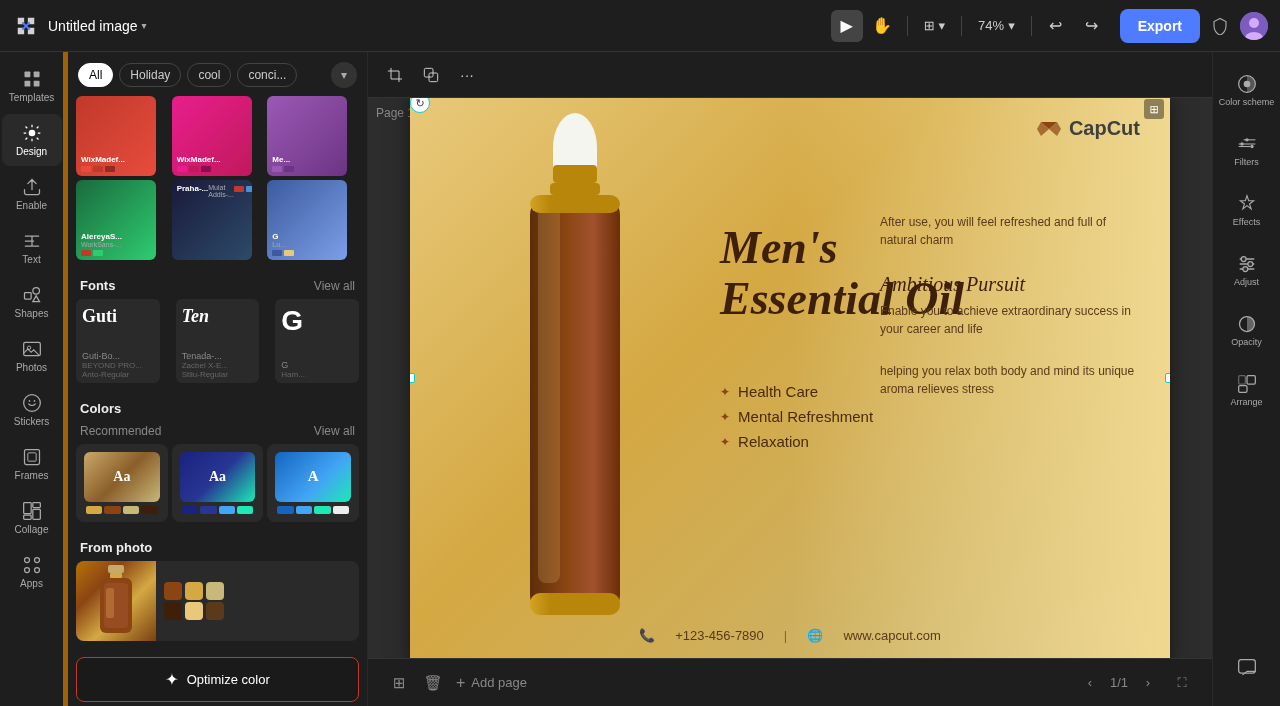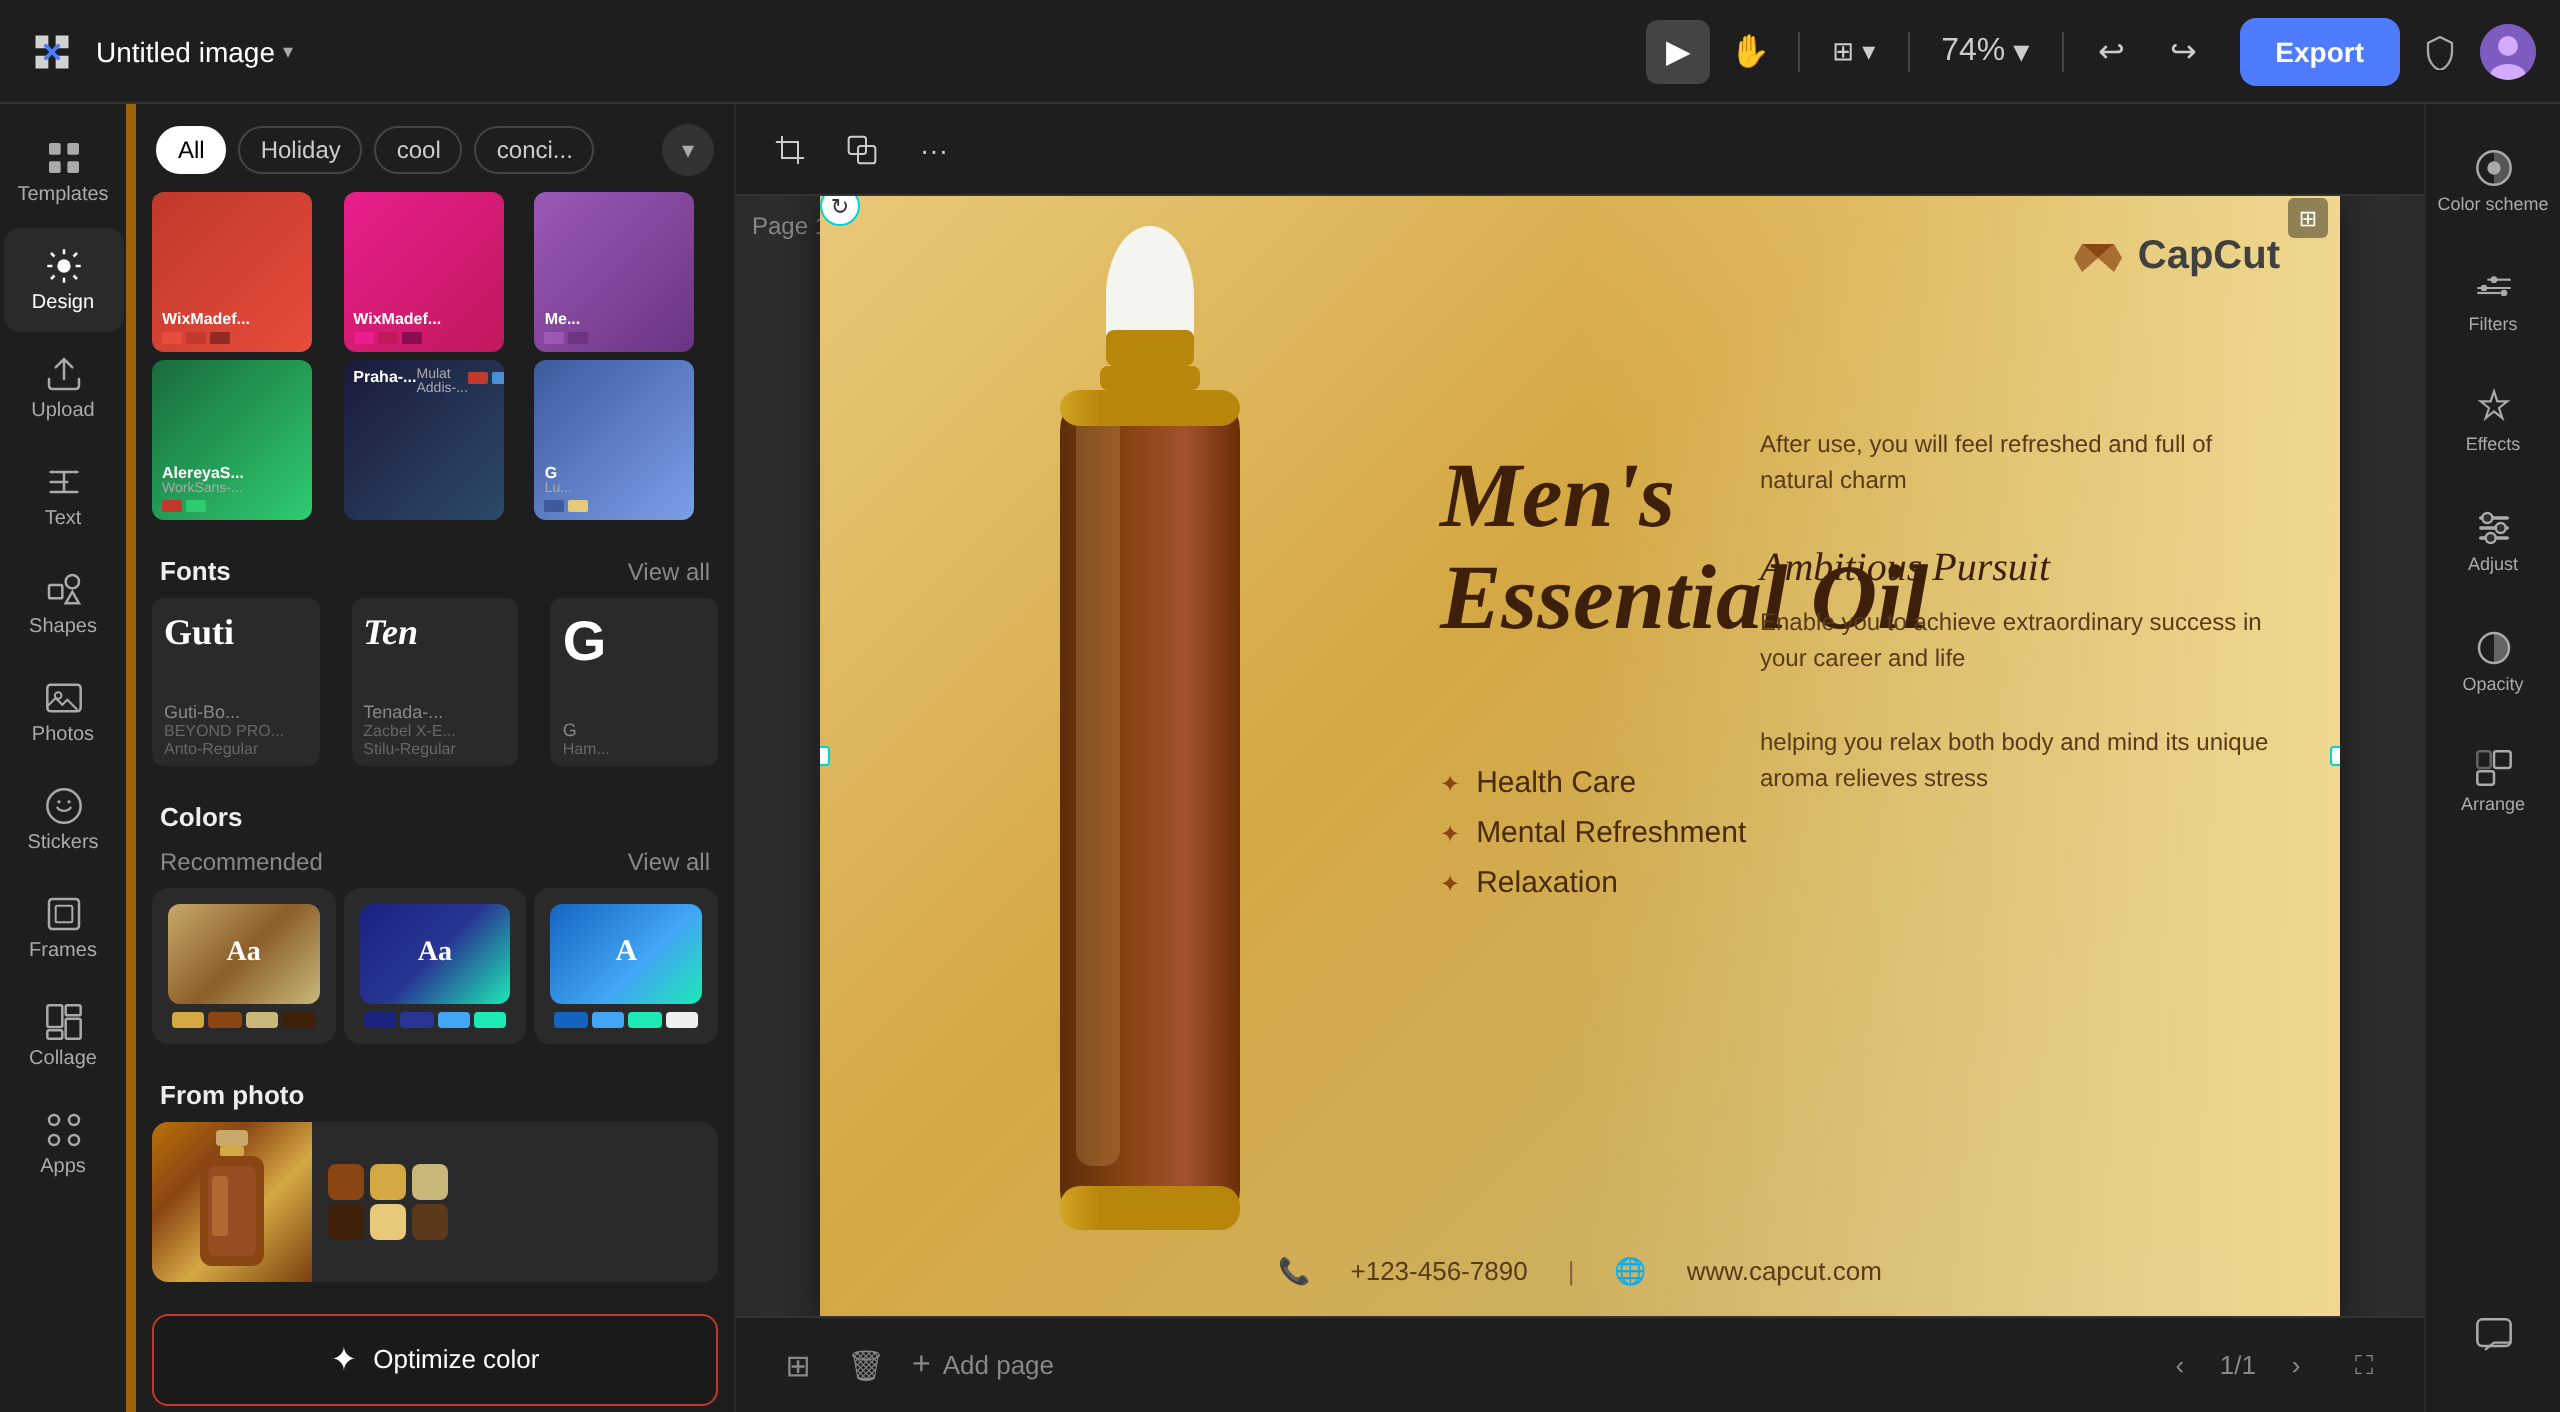--- a/index.html
+++ b/index.html
@@ -8,21 +8,21 @@
     
     .topbar { height: 52px; background: #1e1e1e; display: flex; align-items: center; padding: 0 12px; gap: 8px; border-bottom: 1px solid #333; flex-shrink: 0; }
     .topbar-logo { width: 28px; height: 28px; display: flex; align-items: center; justify-content: center; }
     .topbar-logo svg { width: 22px; height: 22px; }
     .topbar-title { display: flex; align-items: center; gap: 4px; font-size: 14px; color: #fff; }
     .topbar-title span { font-size: 14px; }
     .topbar-title .chevron { font-size: 10px; color: #aaa; }
     .tool-btn { width: 32px; height: 32px; display: flex; align-items: center; justify-content: center; border-radius: 6px; cursor: pointer; color: #ccc; font-size: 16px; border: none; background: transparent; }
     .tool-btn.active { background: #444; color: #fff; }
     .view-btn { display: flex; align-items: center; gap: 4px; padding: 0 8px; height: 32px; border-radius: 6px; cursor: pointer; font-size: 13px; color: #ccc; border: none; background: transparent; }
-    .zoom-btn { display: flex; align-items: center; gap: 4px; padding: 0 8px; height: 32px; border-radius: 6px; cursor: pointer; font-size: 16px; color: #ccc; border: none; background: transparent; }
+    .zoom-btn { display: flex; align-items: center; gap: 4px; padding: 0 8px; height: 32px; border-radius: 6px; cursor: pointer; font-size: 13px; color: #ccc; border: none; background: transparent; }
     .export-btn { background: #4f7cff; color: #fff; border: none; padding: 0 18px; height: 34px; border-radius: 8px; font-size: 14px; font-weight: 600; cursor: pointer; margin-left: 8px; }
     .shield-btn { width: 32px; height: 32px; display: flex; align-items: center; justify-content: center; color: #aaa; cursor: pointer; }
     .avatar { width: 28px; height: 28px; border-radius: 50%; background: #7c5cbf; display: flex; align-items: center; justify-content: center; font-size: 11px; overflow: hidden; }
     .separator-v { width: 1px; height: 20px; background: #444; margin: 0 4px; }
 
     
     .main { display: flex; flex: 1; overflow: hidden; }
 
     
     .left-sidebar { width: 68px; background: #1e1e1e; display: flex; flex-direction: column; align-items: center; padding: 8px 0; gap: 2px; border-right: 5px solid #a16207; flex-shrink: 0; }
@@ -189,21 +189,21 @@
       <svg viewBox="0 0 24 24" fill="none">
           <circle cx="12" cy="12" r="4" fill="#fff"></circle>
           <path d="M12 2v3M12 19v3M2 12h3M19 12h3M4.2 4.2l2.1 2.1M17.7 17.7l2.1 2.1M4.2 19.8l2.1-2.1M17.7 6.3l2.1-2.1" stroke="#fff" stroke-width="1.5"></path>
         </svg>
       <span style="font-size:10px;color:#fff;">Design</span>
     </div>
     <div class="sidebar-item">
       <svg viewBox="0 0 24 24" fill="none">
           <path d="M21 15v4a2 2 0 01-2 2H5a2 2 0 01-2-2v-4M17 8l-5-5-5 5M12 3v12" stroke="#aaa" stroke-width="1.5" stroke-linecap="round"></path>
         </svg>
-      <span style="font-size:10px;color:#aaa;">Upload</span>
+      <span style="font-size:10px;color:#aaa;">Enable</span>
     </div>
     <div class="sidebar-item">
       <svg viewBox="0 0 24 24" fill="none">
           <path d="M4 6h16M4 12h10M4 18h16M12 6v12" stroke="#aaa" stroke-width="1.5" stroke-linecap="round"></path>
         </svg>
       <span style="font-size:10px;color:#aaa;">Text</span>
     </div>
     <div class="sidebar-item">
       <svg viewBox="0 0 24 24" fill="none">
           <rect x="3" y="9" width="8" height="8" rx="1" stroke="#aaa" stroke-width="1.5"></rect>

